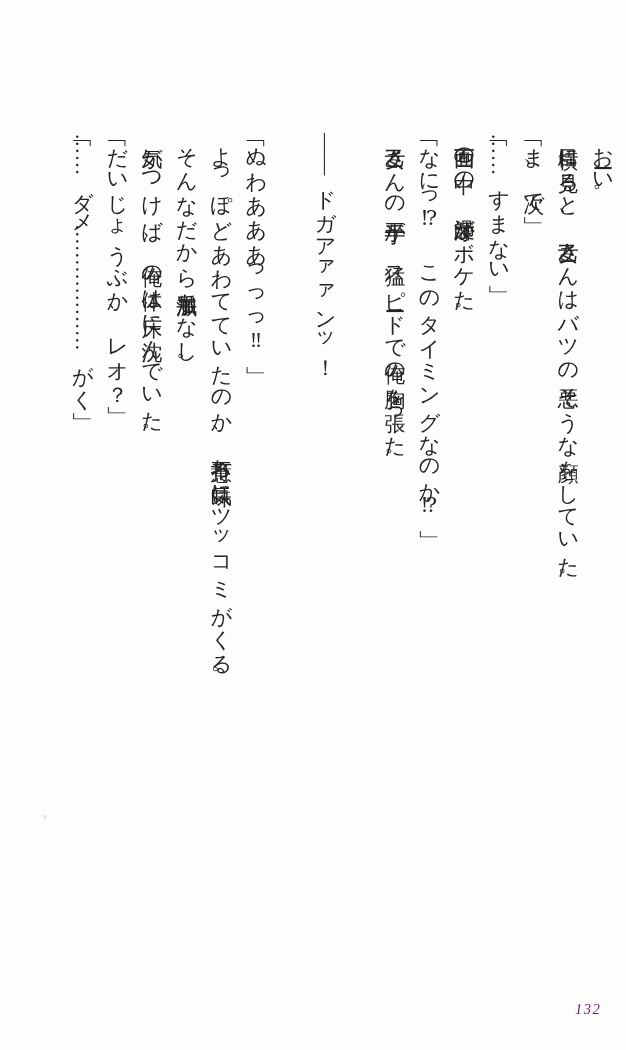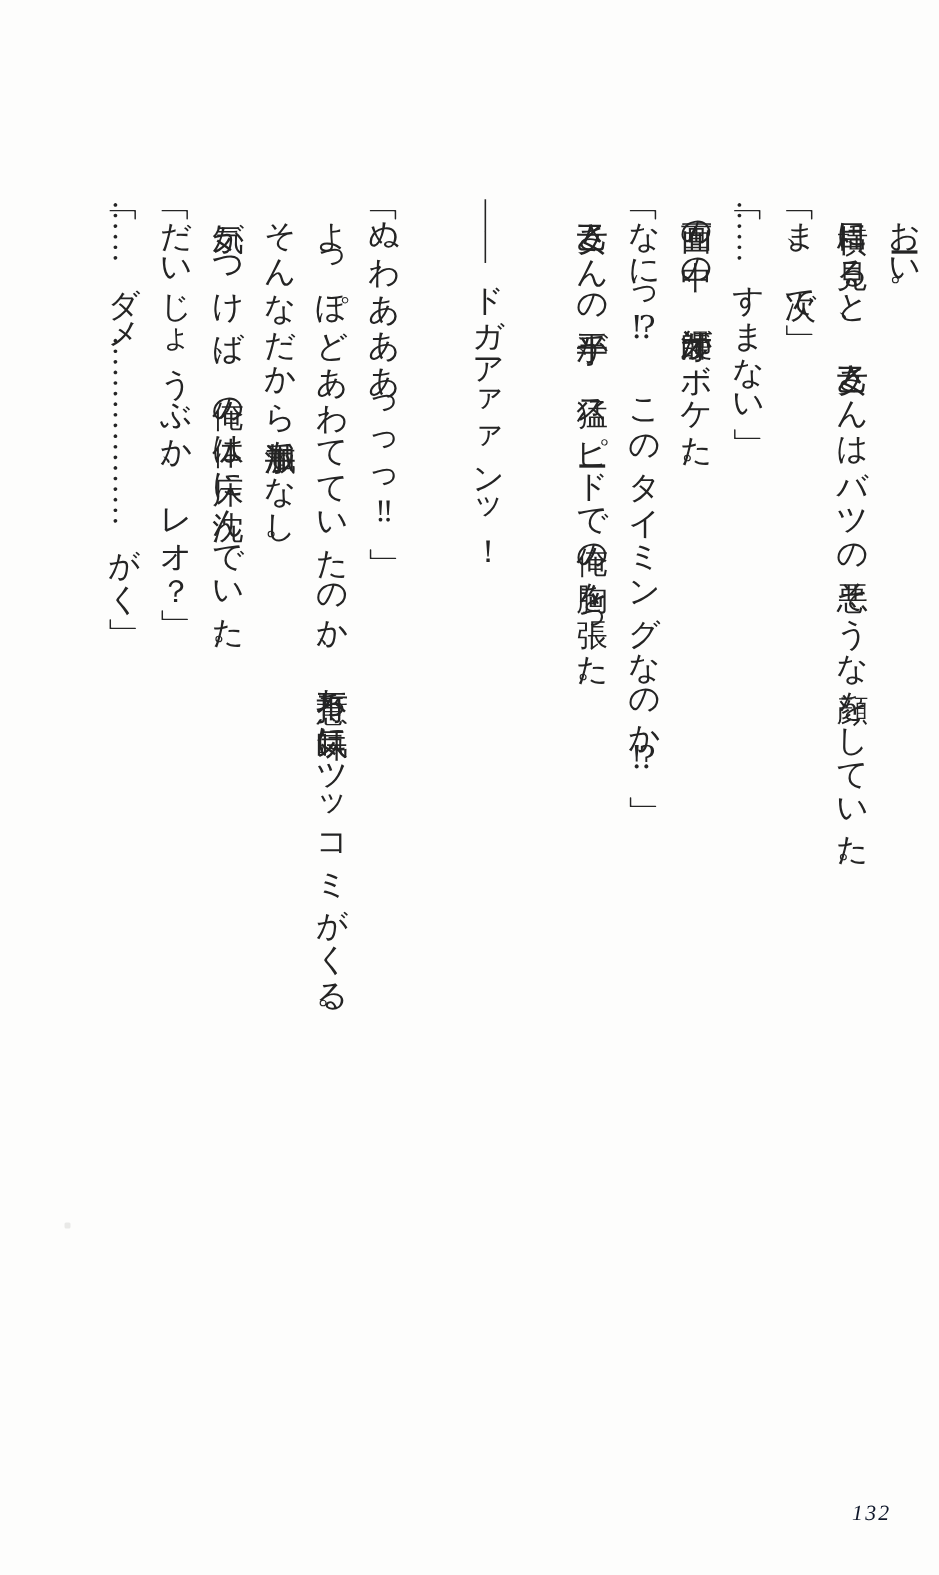--- a/index.html
+++ b/index.html
@@ -31,24 +31,25 @@
   .line {
     width: 34.7px;          
     line-height: 34.7px;    
     white-space: nowrap;
   }
   .page-number {
     position: absolute;
     left: 568px;
     top: 1001px;
     width: 40px;
+    text-align: center;
     font-size: 14.5px;
     font-style: italic;
     letter-spacing: 1.5px;
-    color: #0f172a;
+    color: #701a75;
   }
   .scan-speck {
     position: absolute;
     left: 43px;
     top: 815px;
     width: 4px;
     height: 4px;
     background: #e9e9e7;
     border-radius: 1px;
   }

